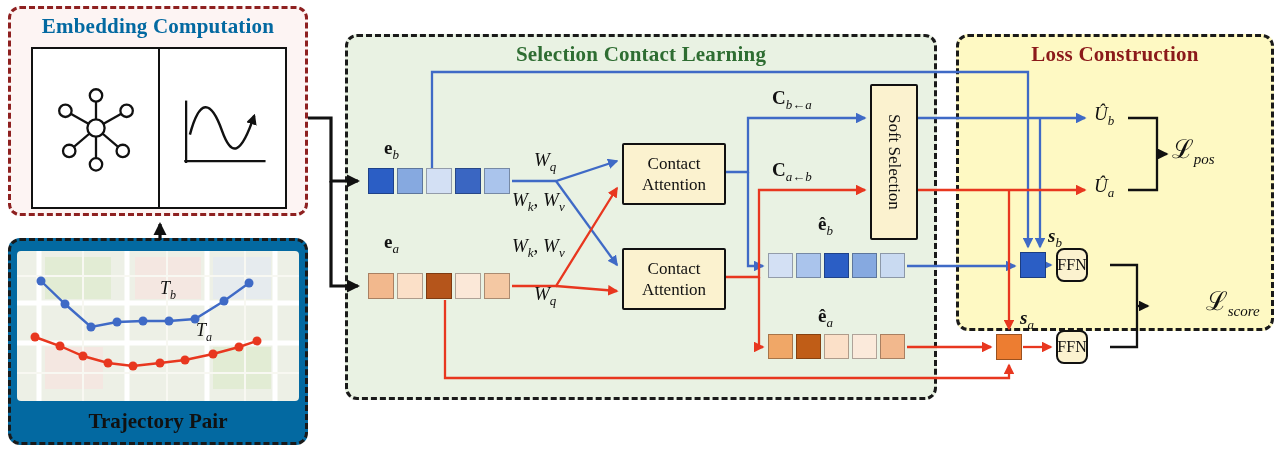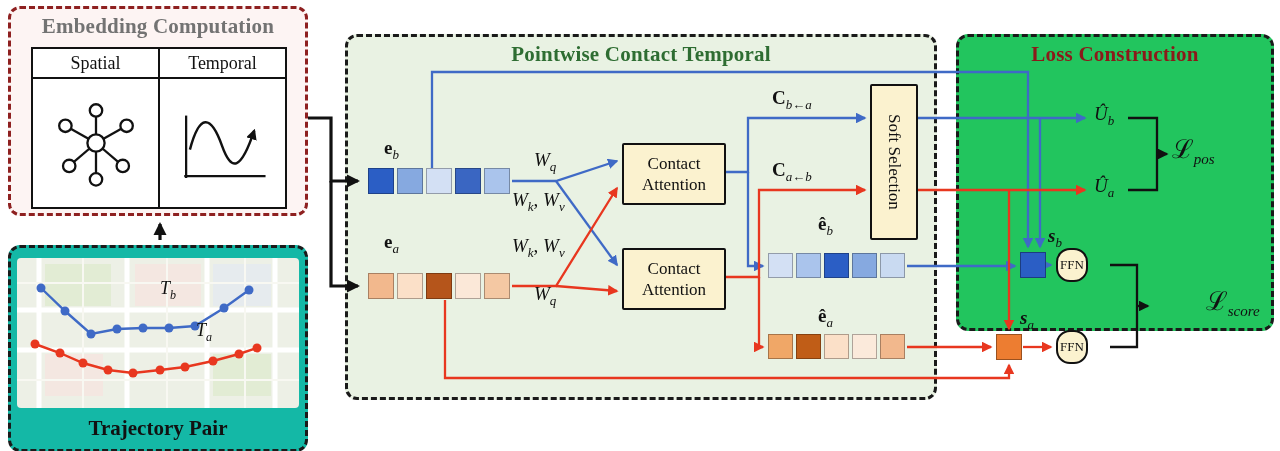--- a/index.html
+++ b/index.html
@@ -1,25 +1,25 @@
 <!DOCTYPE html>
 <html><head>
 <meta charset="utf-8">
 <style>
   *{margin:0;padding:0;box-sizing:border-box}
   html,body{width:1280px;height:451px;background:#ffffff;overflow:hidden}
   body{font-family:"Liberation Serif","DejaVu Serif",serif;color:#111;position:relative}
   .stage{position:absolute;inset:0}
   .panel{position:absolute;border-radius:12px}
   .embed-panel{left:8px;top:6px;width:300px;height:210px;border:3px dashed #8e2020;background:#fdf4f3}
-  .traj-panel{left:8px;top:245px;width:300px;height:207px;border:3px dashed #1a1a1a;background:#14b8a6}
+  .traj-panel{left:8px;top:238px;width:300px;height:207px;border:3px dashed #1a1a1a;background:#0369a1}
   .pcl-panel{left:345px;top:34px;width:592px;height:366px;border:3px dashed #1a1a1a;background:#e9f2e3}
-  .loss-panel{left:956px;top:34px;width:318px;height:297px;border:3px dashed #1a1a1a;background:#22c55e}
+  .loss-panel{left:956px;top:34px;width:318px;height:297px;border:3px dashed #1a1a1a;background:#fef9c3}
   .panel-title{position:absolute;left:0;top:5px;width:100%;text-align:center;font-weight:bold;font-size:21px;letter-spacing:.2px}
-  .embed-title{color:#737373}
+  .embed-title{color:#0369a1}
   .pcl-title{color:#2e6d32}
   .loss-title{color:#8b1a1a}
 
   
   .fusion-table{position:absolute;left:20px;top:38px;width:256px;height:162px;border:2px solid #111;background:#fff;display:flex;flex-direction:column}
   .fusion-header{height:30px;border-bottom:2px solid #111;display:flex;align-items:center;justify-content:center;font-size:18px}
   .fusion-row{height:30px;border-bottom:2px solid #111;display:flex}
   .fusion-cell{flex:1;display:flex;align-items:center;justify-content:center;font-size:18px}
   .fusion-cell.left{border-right:2px solid #111}
   .fusion-icons{flex:1;display:flex}
@@ -40,36 +40,32 @@
   .biglab{font-size:26px}
   .biglab sub{font-size:15px}
 
   .sqrow{position:absolute;z-index:3;display:flex;gap:3px}
   .sq{width:26px;height:26px;border:1px solid rgba(0,0,0,.3)}
   .sqrow.small .sq{width:25px;height:25px}
   .soloSq{position:absolute;z-index:3;width:26px;height:26px;border:1px solid rgba(0,0,0,.35)}
 
   .cabox{position:absolute;z-index:3;width:104px;height:62px;background:#fbf2cf;border:2px solid #111;border-radius:2px;display:flex;align-items:center;justify-content:center;text-align:center;font-size:17px;line-height:1.25;padding:2px}
   .softsel{position:absolute;z-index:3;left:870px;top:84px;width:48px;height:156px;background:#fbf2cf;border:2px solid #111;border-radius:2px;display:flex;align-items:center;justify-content:center;font-size:17px;writing-mode:vertical-rl}
-  .ffn{position:absolute;z-index:3;width:32px;height:34px;background:#fbf2cf;border:2px solid #111;border-radius:14px;display:flex;align-items:center;justify-content:center;font-size:13px}
+  .ffn{position:absolute;z-index:3;width:32px;height:34px;background:#fbf2cf;border:2px solid #111;border-radius:8px;display:flex;align-items:center;justify-content:center;font-size:16px}
 
   .overlay{position:absolute;inset:0;z-index:2;pointer-events:none}
 </style>
 </head>
 <body>
 
 <div class="stage">
 
   <div class="panel embed-panel">
     <div class="panel-title embed-title">Embedding Computation</div>
     <div class="fusion-table">
-      <div class="fusion-row">
-        <div class="fusion-cell left">Spatial</div>
-        <div class="fusion-cell">Temporal</div>
-      </div>
       <div class="fusion-icons">
         <div class="icon-cell left">
           <svg viewBox="0 0 100 92" width="96" height="88">
             <g stroke="#111" stroke-width="2.4" fill="none">
               <line x1="50" y1="46" x2="50" y2="12"></line>
               <line x1="50" y1="46" x2="18" y2="28"></line>
               <line x1="50" y1="46" x2="82" y2="28"></line>
               <line x1="50" y1="46" x2="22" y2="70"></line>
               <line x1="50" y1="46" x2="78" y2="70"></line>
               <line x1="50" y1="46" x2="50" y2="84"></line>
@@ -153,21 +149,21 @@
           <circle cx="222" cy="96" r="4.5"></circle>
           <circle cx="240" cy="90" r="4.5"></circle>
       </g>
     </svg>
     <div class="traj-caption">Trajectory Pair</div>
   </div>
   <div class="tlabel" style="left:160px;top:278px"><i>T</i><sub><i>b</i></sub></div>
   <div class="tlabel" style="left:196px;top:320px"><i>T</i><sub><i>a</i></sub></div>
 
   <div class="panel pcl-panel">
-    <div class="panel-title pcl-title">Pointwise Contact Temporal</div>
+    <div class="panel-title pcl-title">Selection Contact Learning</div>
   </div>
 
   <div class="panel loss-panel">
     <div class="panel-title loss-title">Loss Construction</div>
   </div>
 
   <svg class="overlay" viewBox="0 0 1280 451" width="1280" height="451">
     <defs>
       <marker id="ah-blue" viewBox="0 0 10 10" refX="8.5" refY="5" markerWidth="4.6" markerHeight="4.6" orient="auto">
           <path d="M0,0L10,5L0,10z" fill="#3f6ac6"></path>

